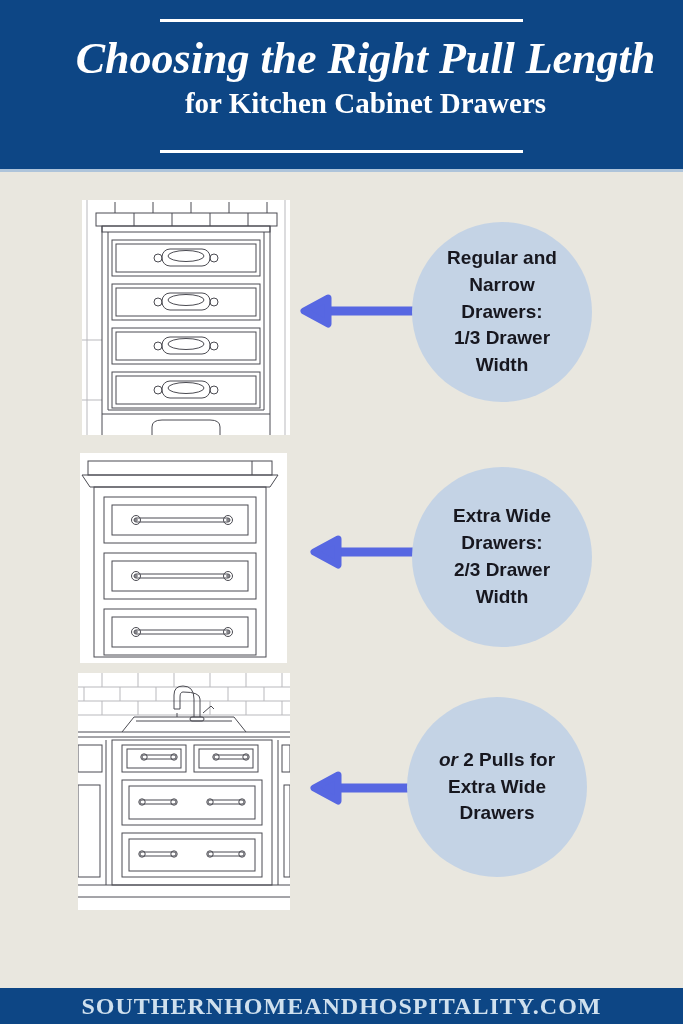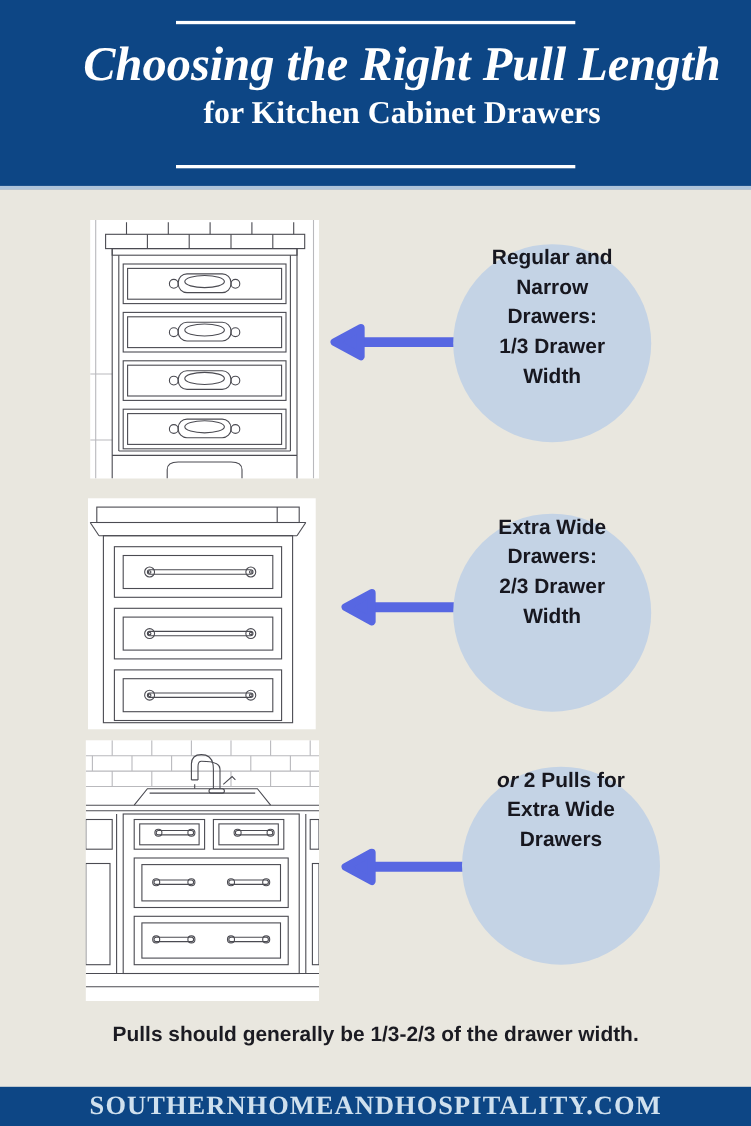--- a/index.html
+++ b/index.html
@@ -26,25 +26,25 @@
 
   
   .panel{position:absolute;background:var(--panel-bg);}
   .panel svg{display:block;width:100%;height:100%;}
   #panel-1{left:82px;top:200px;width:208px;height:235px;}
   #panel-2{left:80px;top:453px;width:207px;height:210px;}
   #panel-3{left:78px;top:673px;width:212px;height:237px;}
 
   
   .circle{position:absolute;width:180px;height:180px;border-radius:50%;background:var(--circle-bg);
-          display:flex;align-items:flex-start;justify-content:center;text-align:center;}
+          display:flex;align-items:center;justify-content:center;text-align:center;}
   .circle .txt{white-space:pre-line;font-weight:bold;font-size:19px;line-height:1.42;color:#17171f;}
   #circle-1{left:412px;top:222px;}
   #circle-2{left:412px;top:467px;}
-  #circle-3{left:420px;top:697px;}
+  #circle-3{left:407px;top:697px;}
 
   
   .arrow{position:absolute;width:136px;height:36px;}
   #arrow-1{left:296px;top:293px;}
   #arrow-2{left:306px;top:534px;}
   #arrow-3{left:306px;top:770px;}
 
   .note{position:absolute;left:0;top:930px;width:683px;text-align:center;
         font-weight:bold;font-size:19px;color:var(--note-text);}
 
@@ -298,19 +298,18 @@
       <polygon points="32,5 8,18 32,31" fill="var(--arrow)" stroke="var(--arrow)" stroke-width="7" stroke-linejoin="round"></polygon>
     </svg>
   </div>
 
   <div class="circle" id="circle-3">
     <div class="txt"><i>or</i><span> 2 Pulls for
 Extra Wide
 Drawers</span></div>
   </div>
 
-  <div class="note">Pulls should generally be 1/3-2/3 of the drawer width.</div>
 
   <div class="footer">
     <div class="site">SOUTHERNHOMEANDHOSPITALITY.COM</div>
   </div>
 
 </div>
 
 </body></html>

